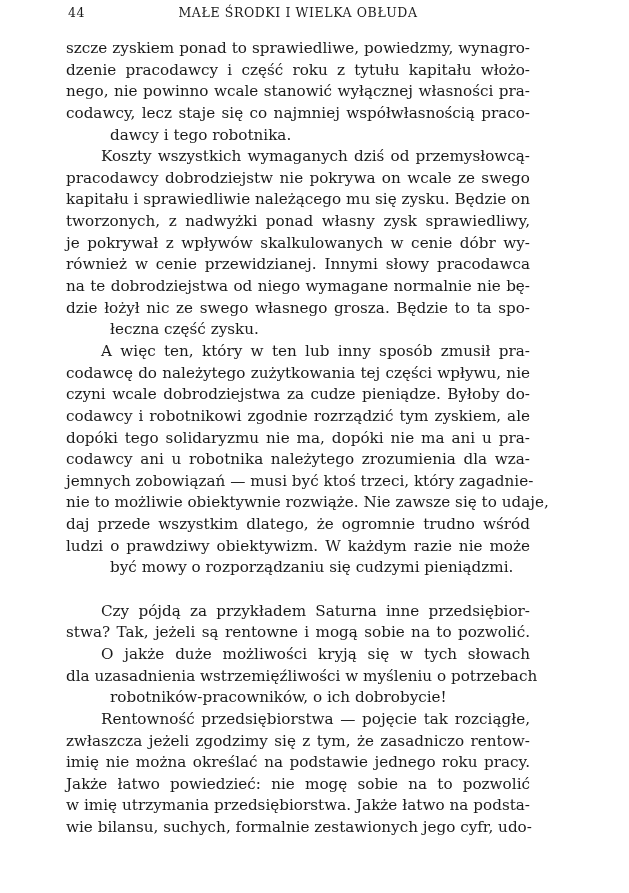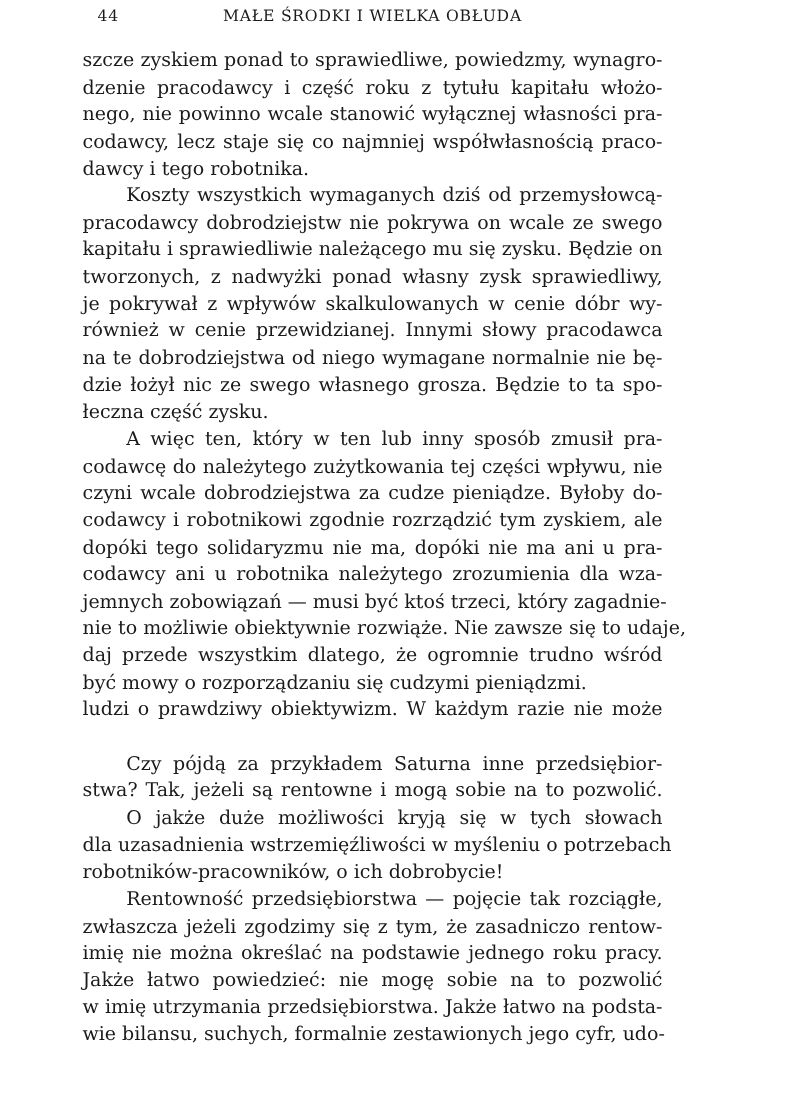--- a/index.html
+++ b/index.html
@@ -7,31 +7,31 @@
     width: 629px; height: 893px; background: #ffffff; overflow: hidden;
     position: relative;
     font-family: "DejaVu Serif", "Liberation Serif", serif;
     color: #1a1a1a;
   }
   .page { position: absolute; left: 0; top: 0; width: 629px; height: 893px; }
   .header {
     position: absolute; top: 5px; left: 66px; width: 464px; height: 18px;
     font-size: 12.5px; letter-spacing: 0.6px;
   }
-  .pageno { position: absolute; left: 12px; top: 0; }
+  .pageno { position: absolute; left: 2px; top: 0; }
   .running-title { position: absolute; left: 0; right: 0; top: 0; text-align: center; }
   .body {
     position: absolute; top: 38px; left: 66px; width: 464px;
     font-size: 15.2px; line-height: 21.65px;
   }
   .line {
     display: block; white-space: nowrap; text-align: justify; text-align-last: justify;
     height: 21.65px;
   }
-  .line.last { text-align-last: left; }
+  .line.last { text-align-last: left; margin-left: 44px; }
   .line.indent { padding-left: 35px; }
   .gap { height: 21.65px; }
 </style>
 </head>
 <body>
 
 <div class="page">
   <div class="header">
     <span class="pageno">44</span>
     <span class="running-title">MAŁE ŚRODKI I WIELKA OBŁUDA</span>
@@ -62,22 +62,22 @@
     <div>
       <span class="line indent">A więc ten, który w ten lub inny sposób zmusił pra-</span>
       <span class="line">codawcę do należytego zużytkowania tej części wpływu, nie</span>
       <span class="line">czyni wcale dobrodziejstwa za cudze pieniądze. Byłoby do-</span>
       <span class="line">codawcy i robotnikowi zgodnie rozrządzić tym zyskiem, ale</span>
       <span class="line">dopóki tego solidaryzmu nie ma, dopóki nie ma ani u pra-</span>
       <span class="line">codawcy ani u robotnika należytego zrozumienia dla wza-</span>
       <span class="line">jemnych zobowiązań — musi być ktoś trzeci, który zagadnie-</span>
       <span class="line">nie to możliwie obiektywnie rozwiąże. Nie zawsze się to udaje,</span>
       <span class="line">daj przede wszystkim dlatego, że ogromnie trudno wśród</span>
+      <span class="line">ludzi o prawdziwy obiektywizm. W każdym razie nie może</span>
       <span class="line last">być mowy o rozporządzaniu się cudzymi pieniądzmi.</span>
-      <span class="line">ludzi o prawdziwy obiektywizm. W każdym razie nie może</span>
     </div>
     <div class="gap"></div>
 
     <div>
       <span class="line indent">Czy pójdą za przykładem Saturna inne przedsiębior-</span>
       <span class="line">stwa? Tak, jeżeli są rentowne i mogą sobie na to pozwolić.</span>
     </div>
 
     <div>
       <span class="line indent">O jakże duże możliwości kryją się w tych słowach</span>

